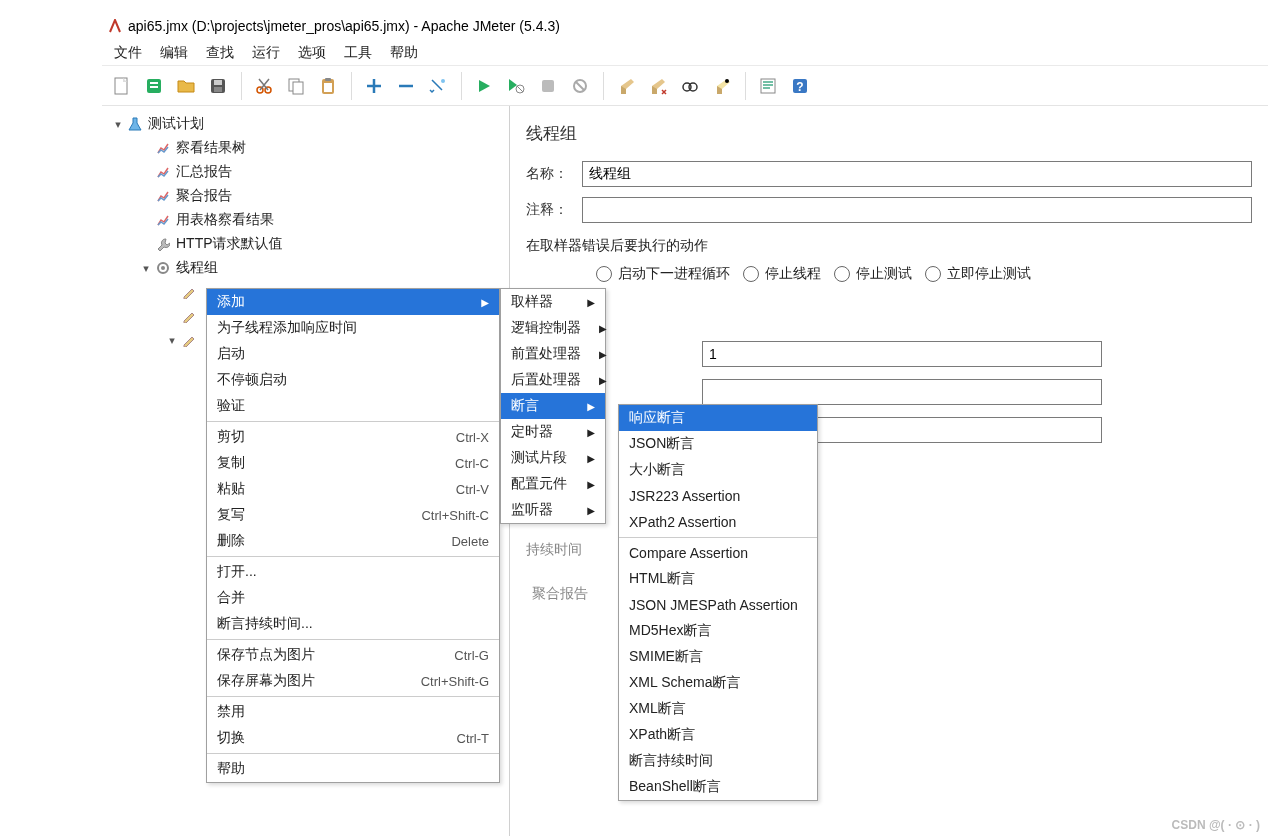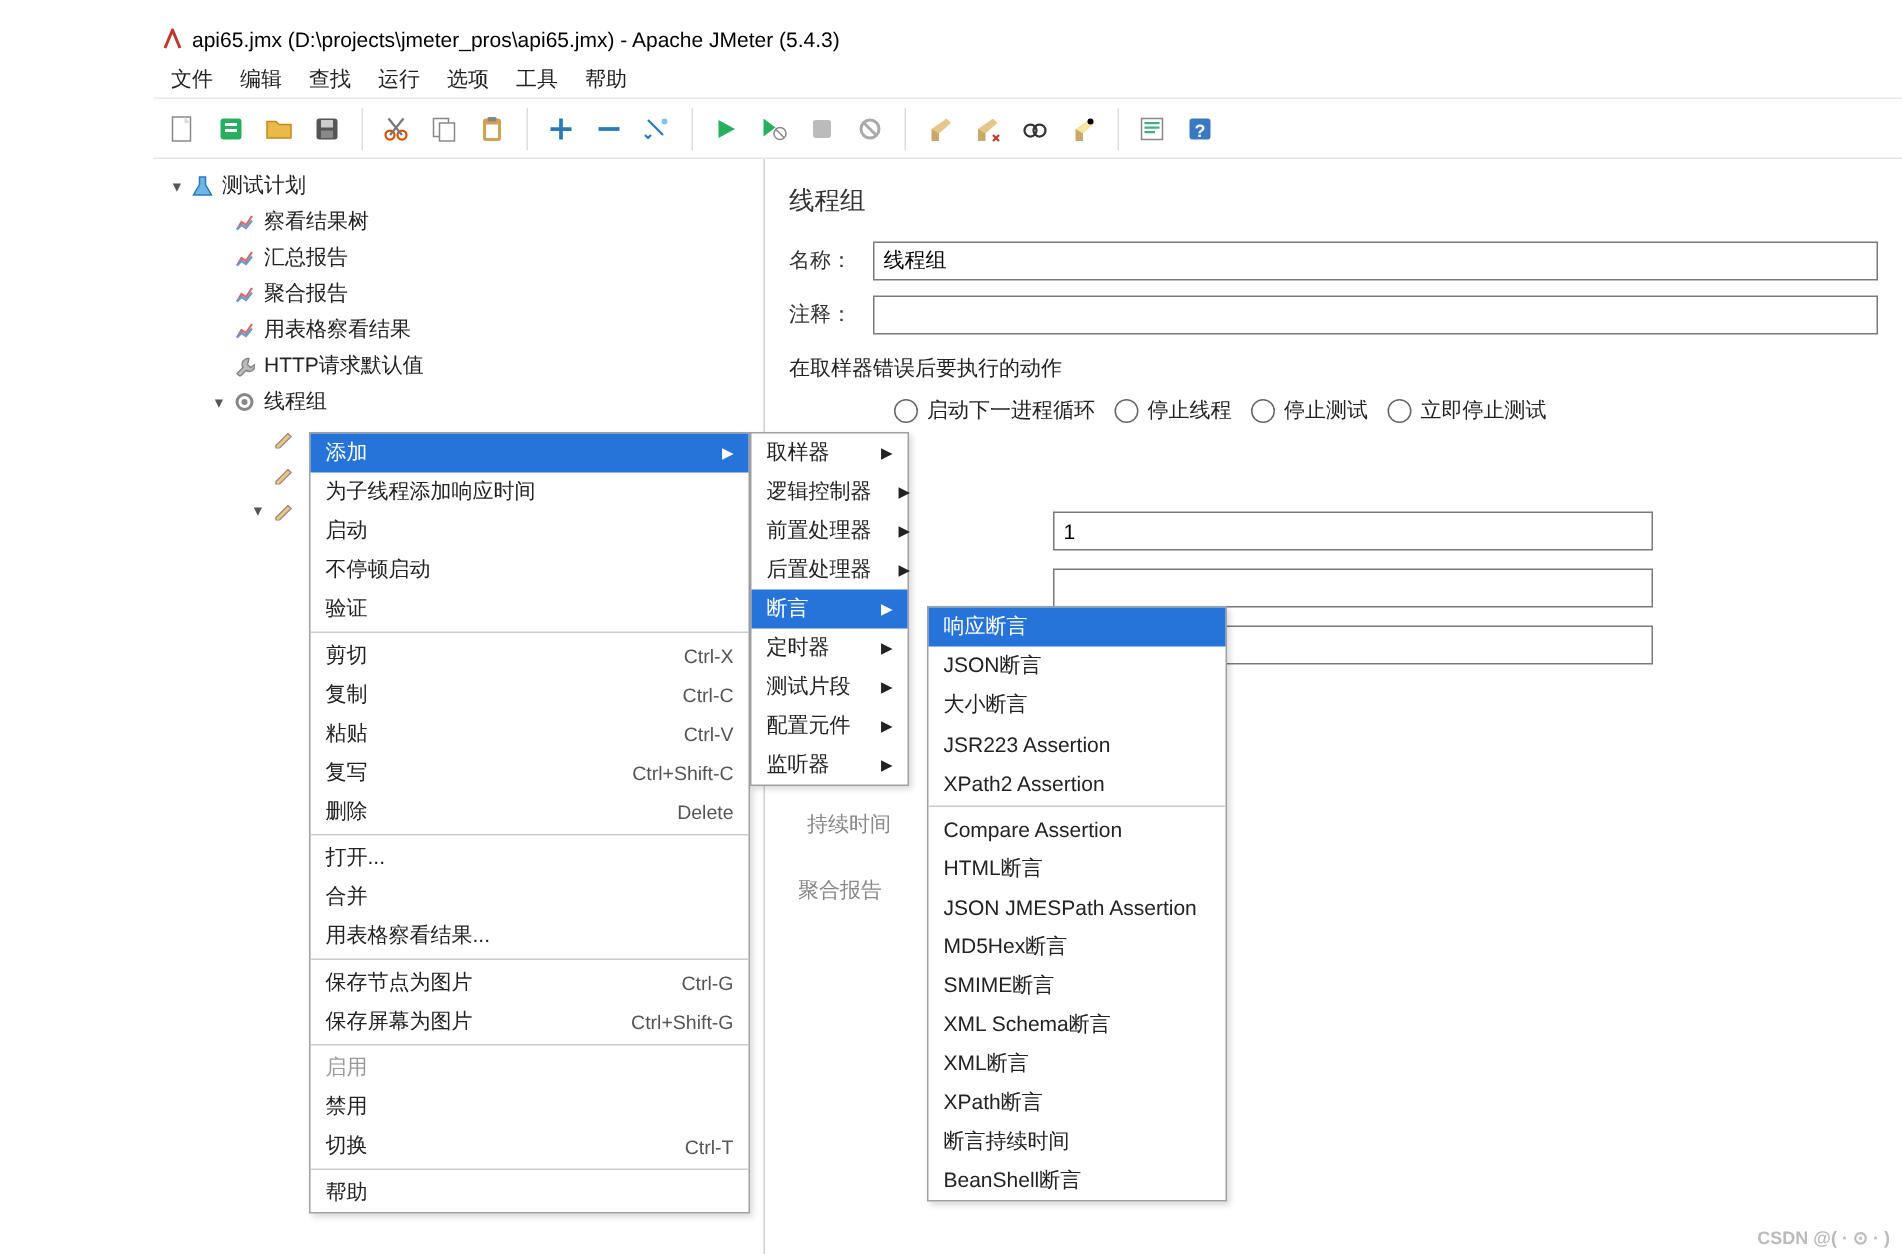--- a/index.html
+++ b/index.html
@@ -324,21 +324,21 @@
       </div>
 
       <div style="margin-top:22px;margin-left:20px;display:flex;align-items:center;gap:8px">
         <span class="cb"></span>
         <span>延迟</span>
       </div>
       <div style="margin-top:14px;margin-left:20px;display:flex;align-items:center;gap:8px">
         <span class="cb"></span>
         <span>调度</span>
       </div>
-      <div style="margin-top:26px;margin-left:12px;color:#888;font-size:14px">持续时间</div>
+      <div style="margin-top:26px;margin-left:0;color:#888;font-size:14px">持续时间</div>
       <div style="margin-top:26px;margin-left:6px;color:#888;font-size:14px">聚合报告</div>
     </div>
   </div>
 
   <div class="ctx" style="left:104px;top:276px;width:294px">
     <div class="ctx-item hi">
         <span>添加</span>
         <span class="ctx-arrow">▶</span>
       </div>
     <div class="ctx-item">
@@ -375,35 +375,32 @@
         <span class="sc">Delete</span>
       </div>
     <div class="ctx-sep"></div>
     <div class="ctx-item">
         <span>打开...</span>
       </div>
     <div class="ctx-item">
         <span>合并</span>
       </div>
     <div class="ctx-item">
-        <span>用表格察看结果...</span>
+        <span>断言持续时间...</span>
       </div>
     <div class="ctx-sep"></div>
     <div class="ctx-item">
         <span>保存节点为图片</span>
         <span class="sc">Ctrl-G</span>
       </div>
     <div class="ctx-item">
         <span>保存屏幕为图片</span>
         <span class="sc">Ctrl+Shift-G</span>
       </div>
     <div class="ctx-sep"></div>
-    <div class="ctx-item dis">
-        <span>启用</span>
-      </div>
     <div class="ctx-item">
         <span>禁用</span>
       </div>
     <div class="ctx-item">
         <span>切换</span>
         <span class="sc">Ctrl-T</span>
       </div>
     <div class="ctx-sep"></div>
     <div class="ctx-item">
         <span>帮助</span>

